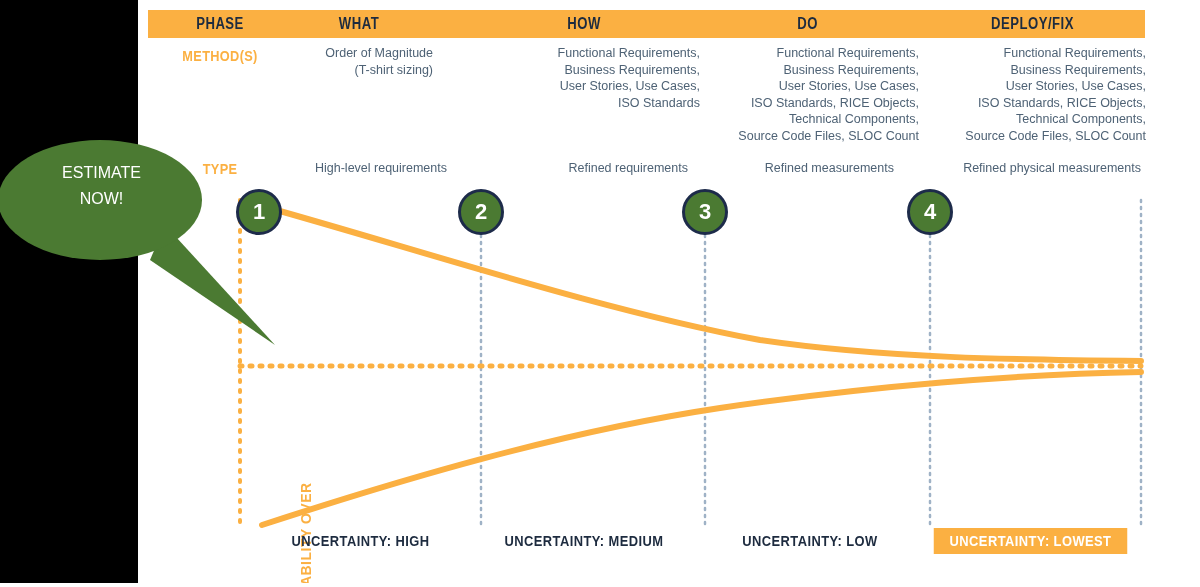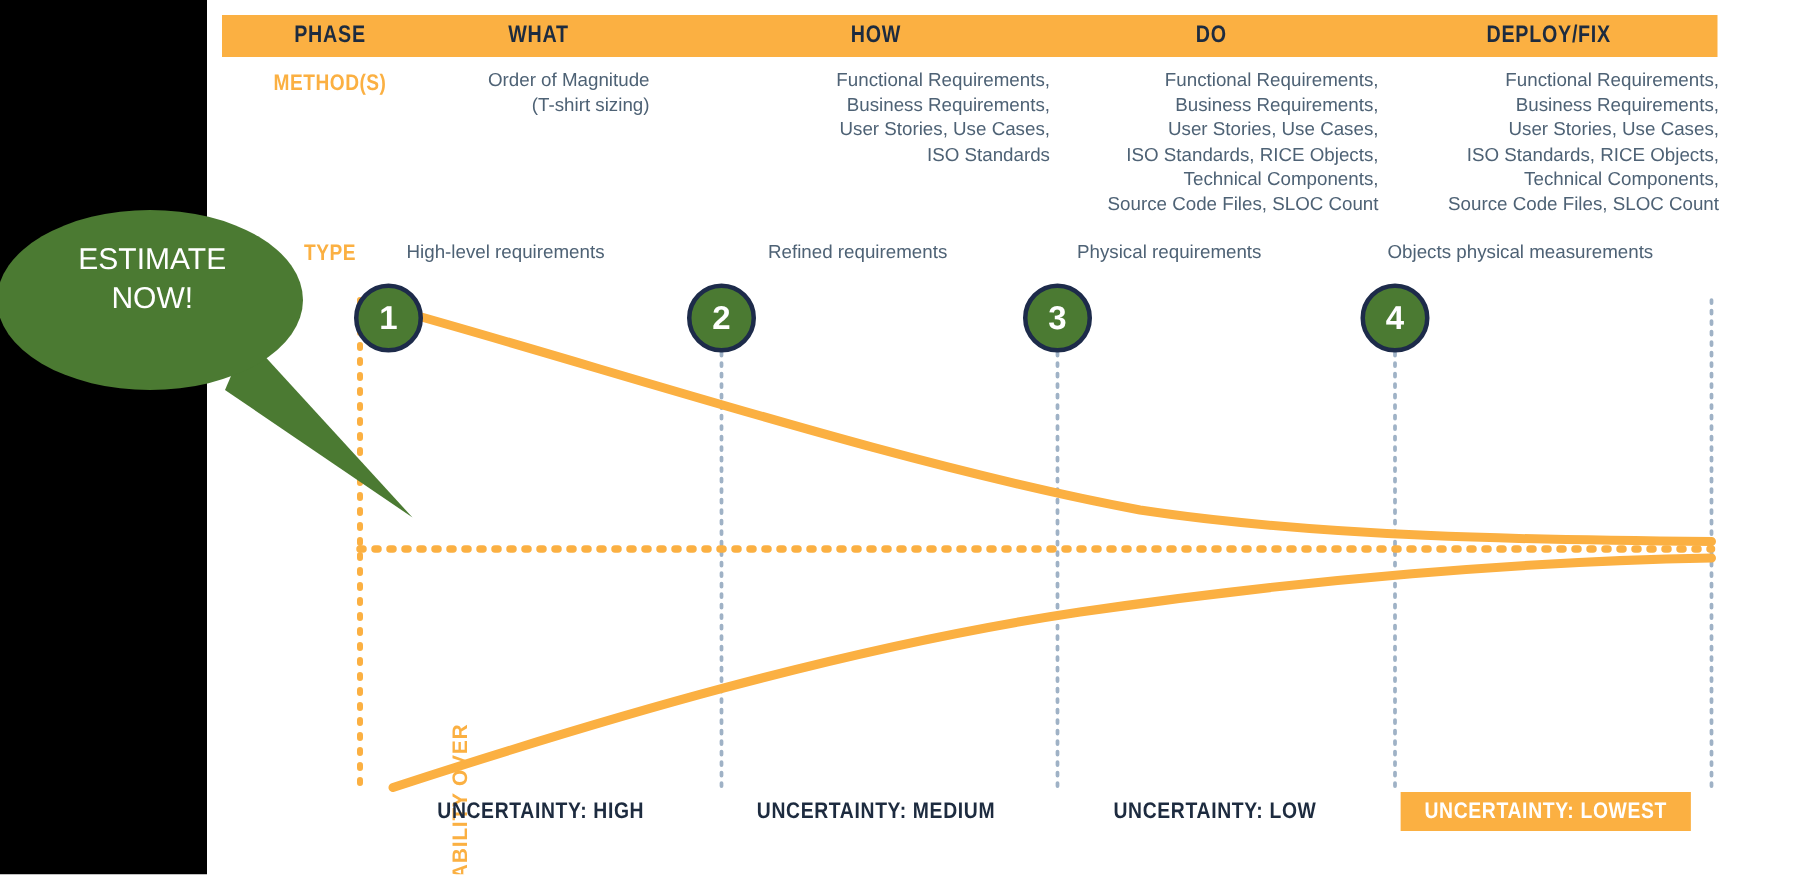--- a/index.html
+++ b/index.html
@@ -80,21 +80,21 @@
     font-size: 15px;
     font-weight: bold;
     color: #fbb042;
     letter-spacing: 0.4px;
     font-family: "Liberation Sans Narrow", "Liberation Sans", sans-serif;
     transform: scaleX(0.85);
   }
   .type-cell {
     position: absolute;
     top: 161px;
-    text-align: left;
+    text-align: right;
     font-size: 12.5px;
     color: #4e6275;
   }
   
   .y-axis-label {
     position: absolute;
     left: -46px;
     top: 372px;
     width: 300px;
     text-align: center;
@@ -154,21 +154,21 @@
     width: 300px;
     height: 225px;
   }
   .bubble-text {
     position: absolute;
     left: 14px;
     top: 160px;
     width: 175px;
     text-align: center;
     color: #ffffff;
-    font-size: 20px;
+    font-size: 16px;
     line-height: 26px;
     white-space: pre-line;
   }
   .chart-svg {
     position: absolute;
     left: 0; top: 0;
     width: 1200px; height: 587px;
     pointer-events: none;
   }
 </style>
@@ -217,22 +217,22 @@
   <div class="method-cell" style="left:920px;width:226px;">Functional Requirements,
 Business Requirements,
 User Stories, Use Cases,
 ISO Standards, RICE Objects,
 Technical Components,
 Source Code Files, SLOC Count</div>
 
   <div class="type-label">TYPE</div>
   <div class="type-cell" style="left:271px;width:176px;">High-level requirements</div>
   <div class="type-cell" style="left:512px;width:176px;">Refined requirements</div>
-  <div class="type-cell" style="left:718px;width:176px;">Physical requirements</div>
-  <div class="type-cell" style="left:925px;width:216px;">Objects physical measurements</div>
+  <div class="type-cell" style="left:718px;width:176px;">Refined measurements</div>
+  <div class="type-cell" style="left:925px;width:216px;">Refined physical measurements</div>
 
   <div class="y-axis-wrap">
     <div class="y-axis-label">ESTIMATION VS. VARIABILITY OVER TIME</div>
   </div>
 
   <div class="marker" style="left:236px;top:189px;">1</div>
   <div class="marker" style="left:458px;top:189px;">2</div>
   <div class="marker" style="left:682px;top:189px;">3</div>
   <div class="marker" style="left:907px;top:189px;">4</div>
 

